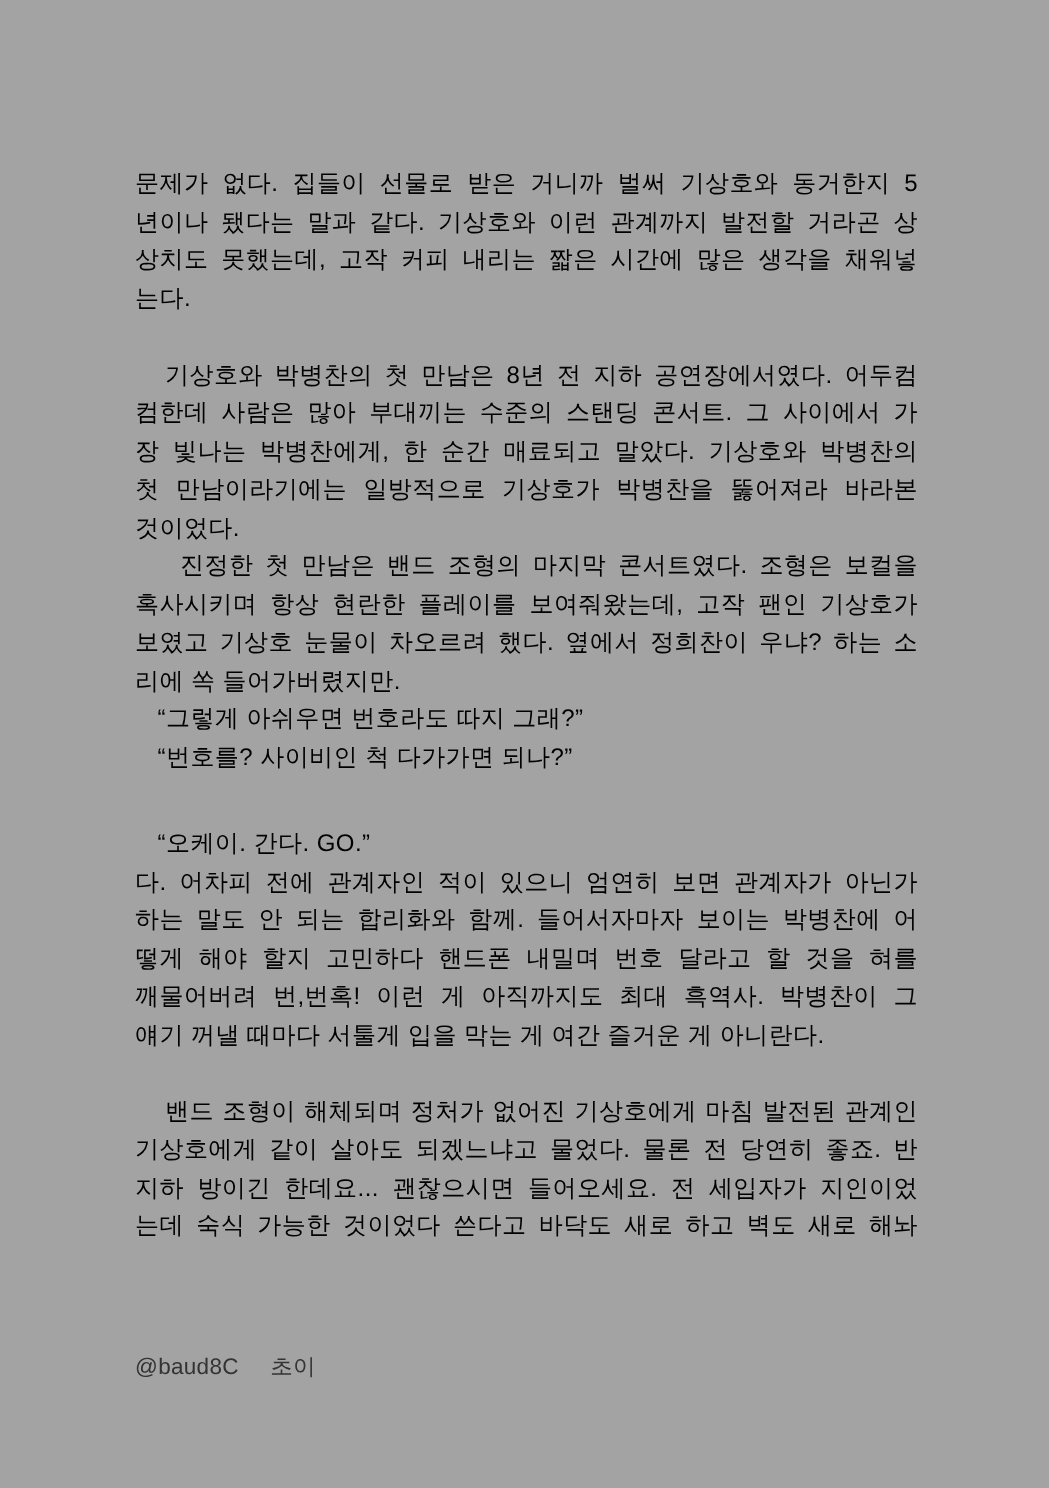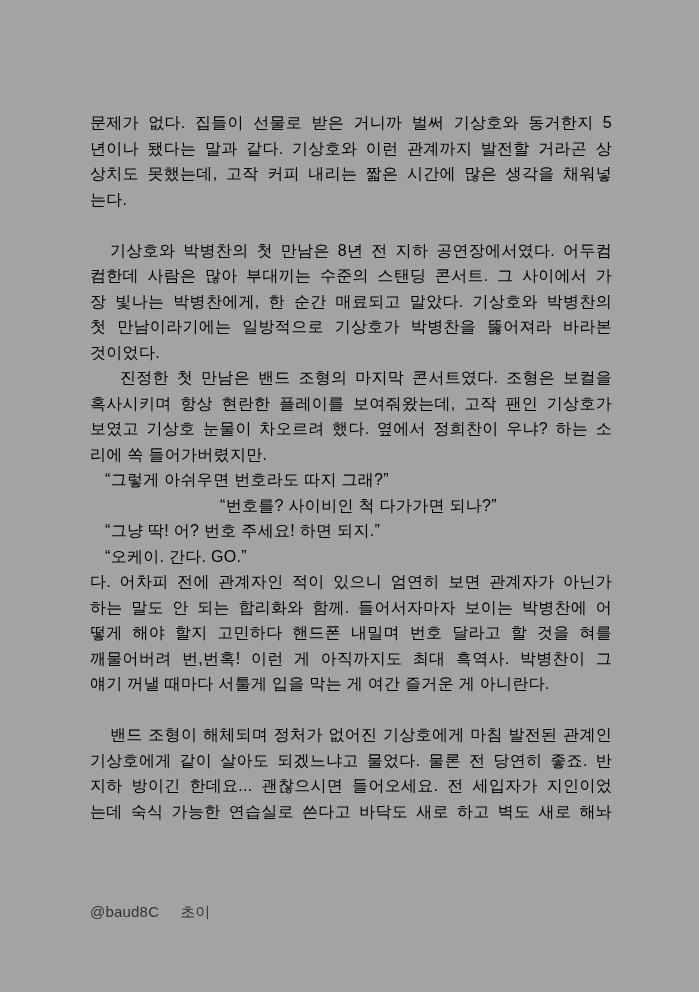--- a/index.html
+++ b/index.html
@@ -62,30 +62,29 @@
       <div class="ln just" style="padding-left: 20px;">기상호와 박병찬의 첫 만남은 8년 전 지하 공연장에서였다. 어두컴</div>
       <div class="ln just">컴한데 사람은 많아 부대끼는 수준의 스탠딩 콘서트. 그 사이에서 가</div>
       <div class="ln just">장 빛나는 박병찬에게, 한 순간 매료되고 말았다. 기상호와 박병찬의</div>
       <div class="ln just">첫 만남이라기에는 일방적으로 기상호가 박병찬을 뚫어져라 바라본</div>
       <div class="ln">것이었다.</div>
       <div class="ln just" style="padding-left: 30px;">진정한 첫 만남은 밴드 조형의 마지막 콘서트였다. 조형은 보컬을</div>
       <div class="ln just">혹사시키며 항상 현란한 플레이를 보여줘왔는데, 고작 팬인 기상호가</div>
       <div class="ln just">보였고 기상호 눈물이 차오르려 했다. 옆에서 정희찬이 우냐? 하는 소</div>
       <div class="ln">리에 쏙 들어가버렸지만.</div>
       <div class="ln" style="padding-left: 15px;">“그렇게 아쉬우면 번호라도 따지 그래?”</div>
-      <div class="ln" style="padding-left: 15px; text-align: center;">“번호를? 사이비인 척 다가가면 되나?”</div>
-      <div class="ln" style="padding-left: 15px;">“그냥 딱! 어? 번호 주세요! 하면 되지.”</div>
-      <div class="ln" style="padding-left: 15px;">“오케이. 간다. GO.”</div>
+      <div class="ln" style="padding-left: 15px;">“번호를? 사이비인 척 다가가면 되나?”</div>
+      <div class="ln" style="padding-left: 15px; margin-top: 32px;">“오케이. 간다. GO.”</div>
       <div class="ln just">다. 어차피 전에 관계자인 적이 있으니 엄연히 보면 관계자가 아닌가</div>
       <div class="ln just">하는 말도 안 되는 합리화와 함께. 들어서자마자 보이는 박병찬에 어</div>
       <div class="ln just">떻게 해야 할지 고민하다 핸드폰 내밀며 번호 달라고 할 것을 혀를</div>
       <div class="ln just">깨물어버려 번,번혹! 이런 게 아직까지도 최대 흑역사. 박병찬이 그</div>
       <div class="ln">얘기 꺼낼 때마다 서툴게 입을 막는 게 여간 즐거운 게 아니란다.</div>
       <div class="ln">&nbsp;</div>
       <div class="ln just" style="padding-left: 20px;">밴드 조형이 해체되며 정처가 없어진 기상호에게 마침 발전된 관계인</div>
       <div class="ln just">기상호에게 같이 살아도 되겠느냐고 물었다. 물론 전 당연히 좋죠. 반</div>
       <div class="ln just">지하 방이긴 한데요... 괜찮으시면 들어오세요. 전 세입자가 지인이었</div>
-      <div class="ln just">는데 숙식 가능한 연습실로 쓴다고 바닥도 새로 하고 벽도 새로 해놔</div>
+      <div class="ln just">는데 숙식 가능한 것이었다 쓴다고 바닥도 새로 하고 벽도 새로 해놔</div>
     </div>
   <div class="footer">
     <span>@baud8C</span><span class="nm">초이</span>
   </div>
 </div>
 
 </body></html>

